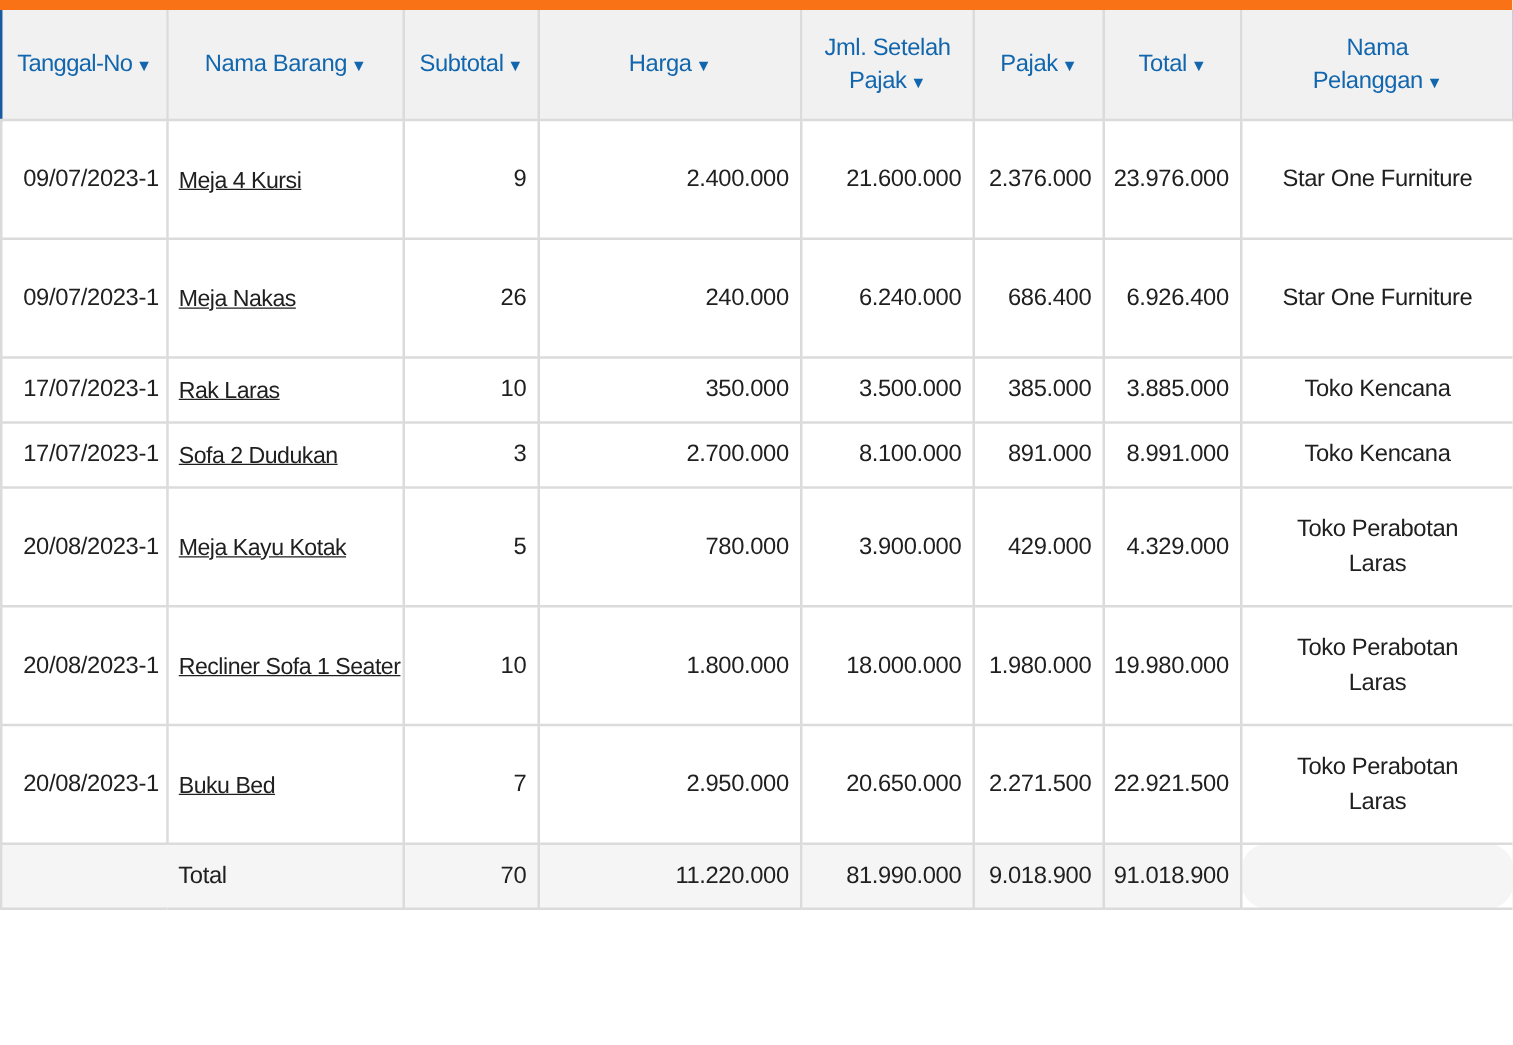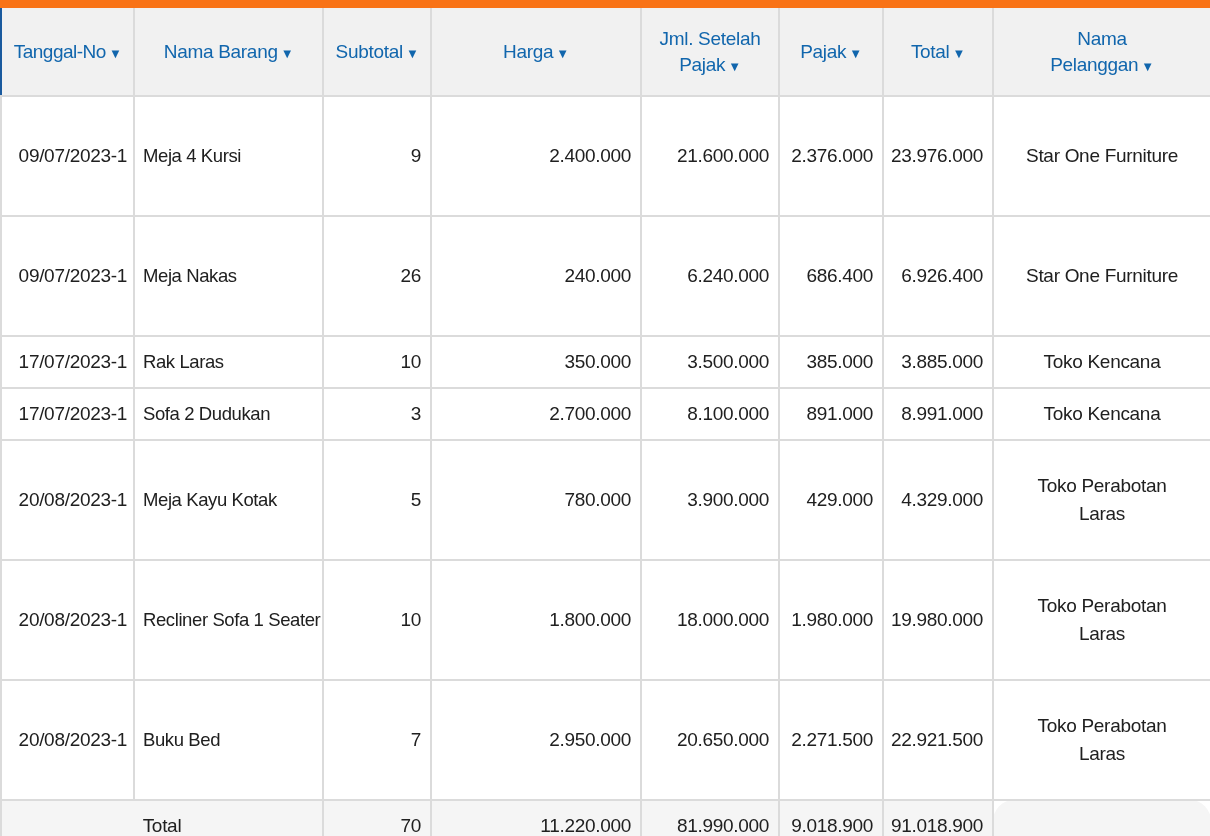--- a/index.html
+++ b/index.html
@@ -42,24 +42,24 @@
   }
   thead th:first-child { border-left-color: #1A5A9E; }
   thead th:last-child  { border-right-color: #1A5A9E; }
   thead th.col-7 { padding: 4px 40px; }
   thead th.col-0 { padding: 4px 2px; letter-spacing: -0.5px; }
   .sort-arrow {
     font-size: 13px;
     margin-left: 3px;
     color: #1166AD;
   }
-  tr.h-tall td  { height: 120px; }
+  tr.h-tall td  { height: 95px; }
   tr.h-short td { height: 52px; margin-top: 30px; }
   td.col-0 { text-align: right;  padding: 4px 6px 4px 4px; }
-  td.col-1 { text-align: left;   padding: 4px 4px 4px 8px; white-space: nowrap; font-size: 18.5px; letter-spacing: -0.4px; }
+  td.col-1 { text-align: left;   padding: 4px 4px 4px 8px; white-space: nowrap; font-size: 18.5px; letter-spacing: -0.4px; text-decoration: underline; }
   td.col-2, td.col-3, td.col-4, td.col-5, td.col-6 {
     text-align: right; padding: 4px 9px 4px 4px;
   }
   td.col-7 { text-align: center; padding: 4px 28px; line-height: 1.45; border-radius: 21px; }
   td.cell-label { text-align: center; padding: 4px 8px; }
   tr.row-subtotal td, tr.row-total td { background: #F5F5F5; }
   tr.row-subtotal td.col-7 { background: #ffffff; }
 </style>
 </head>
 <body>

